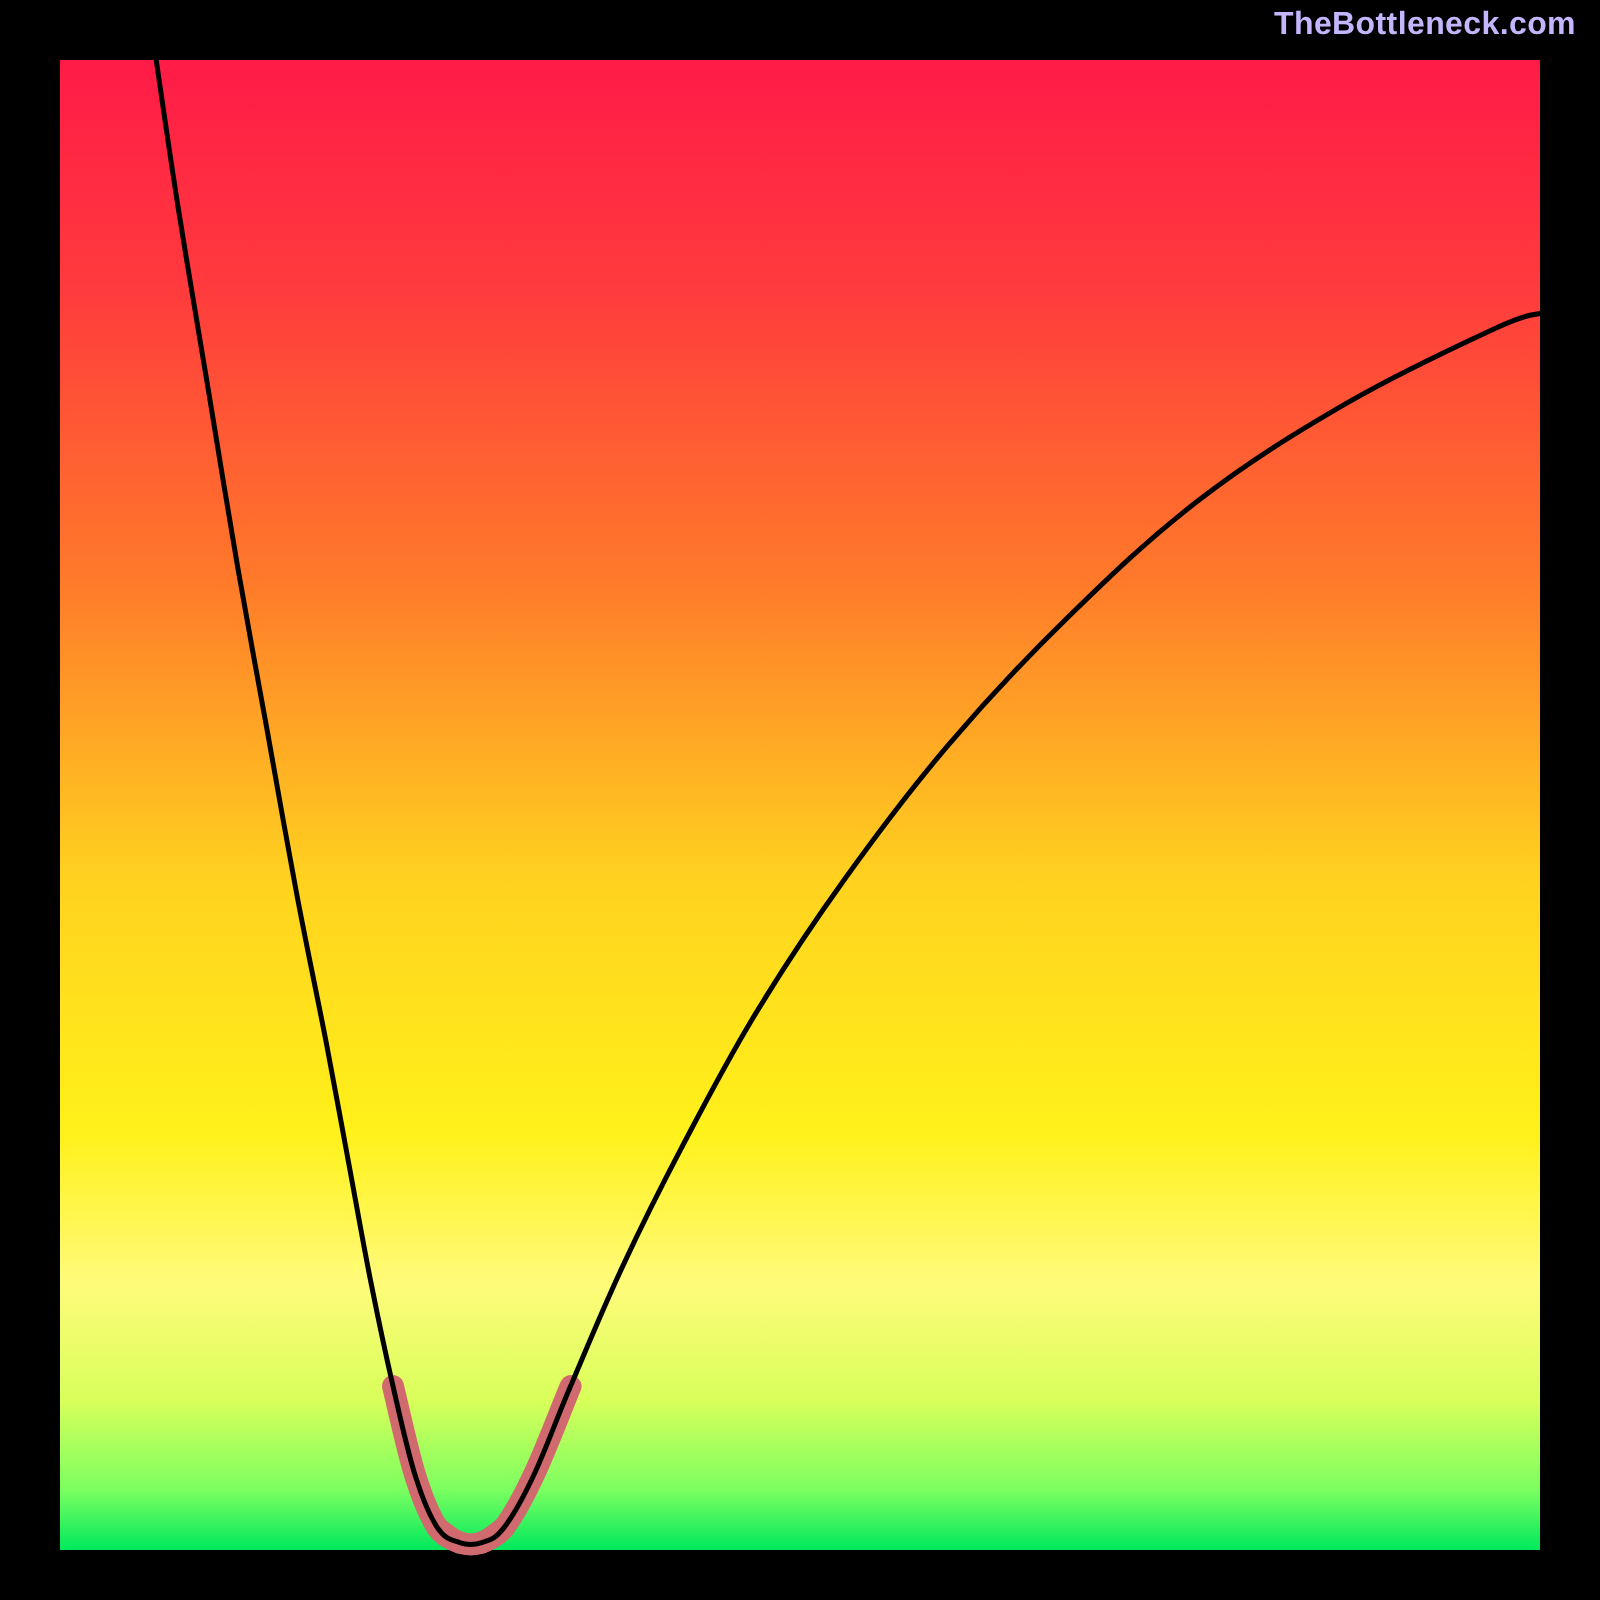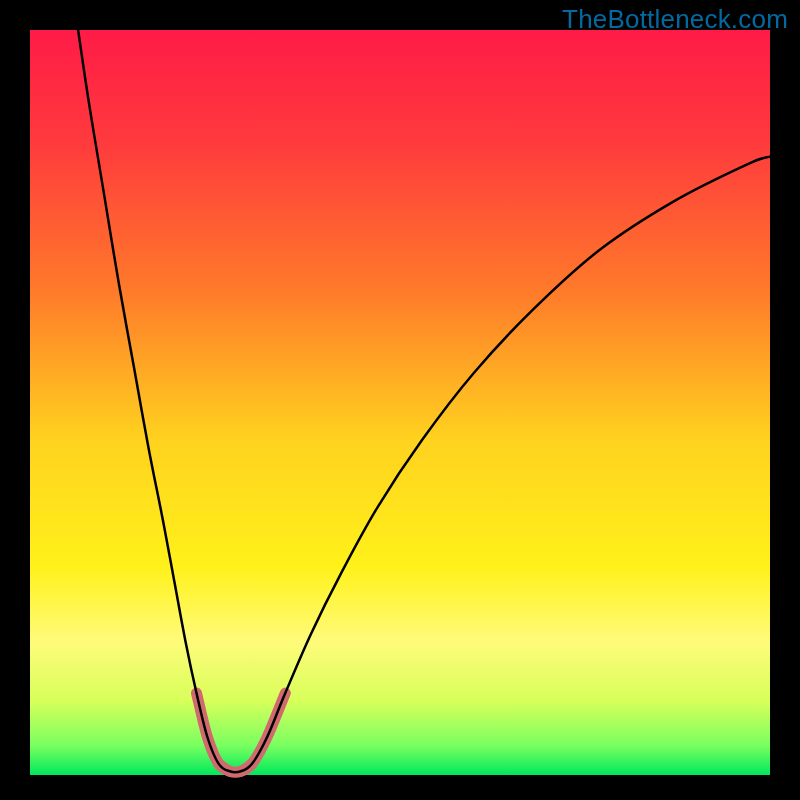--- a/index.html
+++ b/index.html
@@ -16,24 +16,24 @@
     left: 0;
     top: 0;
     width: 800px;
     height: 800px;
     background: #000;
   }
   .watermark {
     position: absolute;
     top: 4px;
     right: 12px;
-    color: #0369a1;
-    font-size: 26px;
+    color: #c4b5fd;
+    font-size: 16px;
     letter-spacing: 0.2px;
-    font-weight: 400;
+    font-weight: 700;
   }
   svg {
     position: absolute;
     left: 0;
     top: 0;
   }
 </style>
 </head>
 <body>
 

